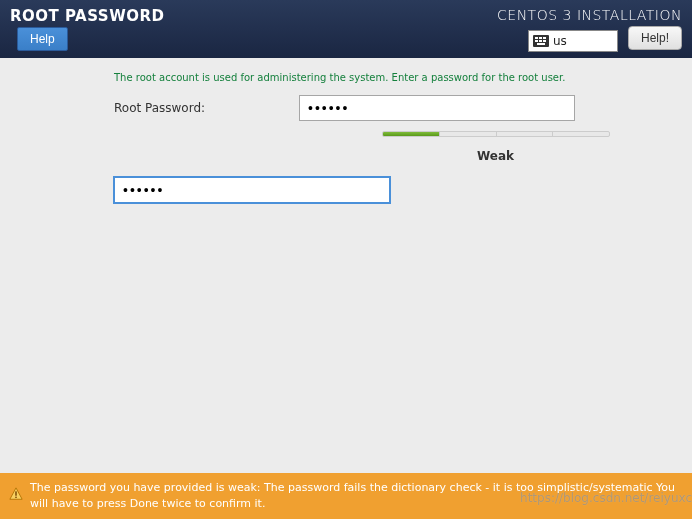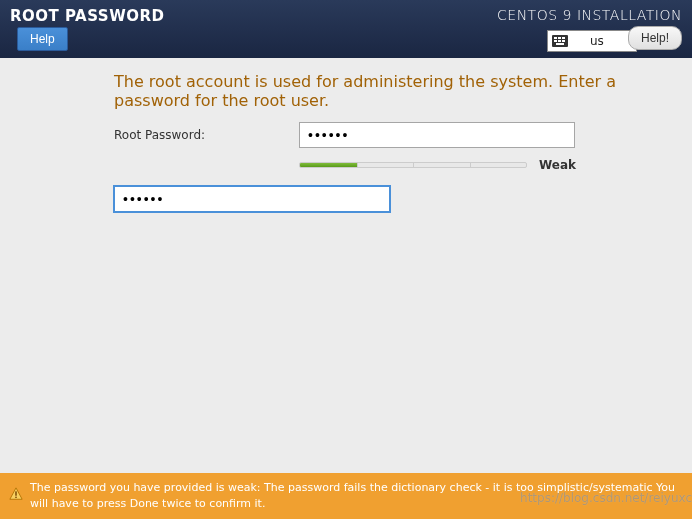--- a/index.html
+++ b/index.html
@@ -47,35 +47,35 @@
     }
     .help-btn {
       position: absolute;
       right: 10px;
       top: 26px;
       background: linear-gradient(to bottom, #f8f8f8, #e0e0e0);
       border: 1px solid #aaa;
       color: #333;
       padding: 4px 12px;
       font-size: 12px;
-      border-radius: 10px;
+      border-radius: 4px;
       cursor: pointer;
     }
     .keyboard-indicator {
       position: absolute;
-      right: 55px;
+      right: 74px;
       top: 30px;
       background: #fff;
       border: 1px solid #888;
       width: 90px;
       height: 22px;
       display: flex;
       align-items: center;
       padding: 0 4px;
-      gap: 22px;
+      gap: 4px;
       cursor: pointer;
     }
     .keyboard-indicator .kb-icon {
       width: 16px;
       height: 12px;
       background: #333;
       border-radius: 1px;
       position: relative;
     }
     .keyboard-indicator .kb-icon::after {
@@ -93,22 +93,22 @@
     }
     .kb-layout {
       font-size: 12px;
       color: #222;
     }
     .content {
       padding: 14px 0 0 114px;
       color: #333;
     }
     .instruction {
-      font-size: 16px;
-      color: #a16207;
+      font-size: 10px;
+      color: #15803d;
       margin-bottom: 12px;
     }
     .form-row {
       display: flex;
       align-items: center;
       margin-bottom: 10px;
     }
     .form-label {
       width: 185px;
       font-size: 12px;
@@ -125,20 +125,21 @@
     }
     .pw-input.focused {
       border: 1px solid #4a90d9;
       outline: 1px solid #4a90d9;
     }
     .strength-row {
       display: flex;
       align-items: center;
       margin: 0 0 14px 185px;
       gap: 12px;
+      flex-direction: column;
     }
     .strength-bar {
       width: 228px;
       height: 6px;
       background: #e8e8e8;
       border: 1px solid #ccc;
       border-radius: 2px;
       position: relative;
       overflow: hidden;
     }
@@ -189,21 +190,21 @@
       color: rgba(130,130,130,0.6);
       text-shadow: 0 0 1px rgba(255,255,255,0.3);
       pointer-events: none;
     }
   </style>
 </head>
 <body>
 
 <div class="topbar">
   <div class="title">ROOT PASSWORD</div>
-  <div class="subtitle">CENTOS 9 INSTALLATION</div>
+  <div class="subtitle">CENTOS 3 INSTALLATION</div>
   <button class="done-btn">Help</button>
   <div class="keyboard-indicator">
     <span class="kb-icon"></span>
     <span class="kb-layout">us</span>
   </div>
   <button class="help-btn">Help!</button>
 </div>
 
 <div class="content">
   <div class="instruction">The root account is used for administering the system.  Enter a password for the root user.</div>

